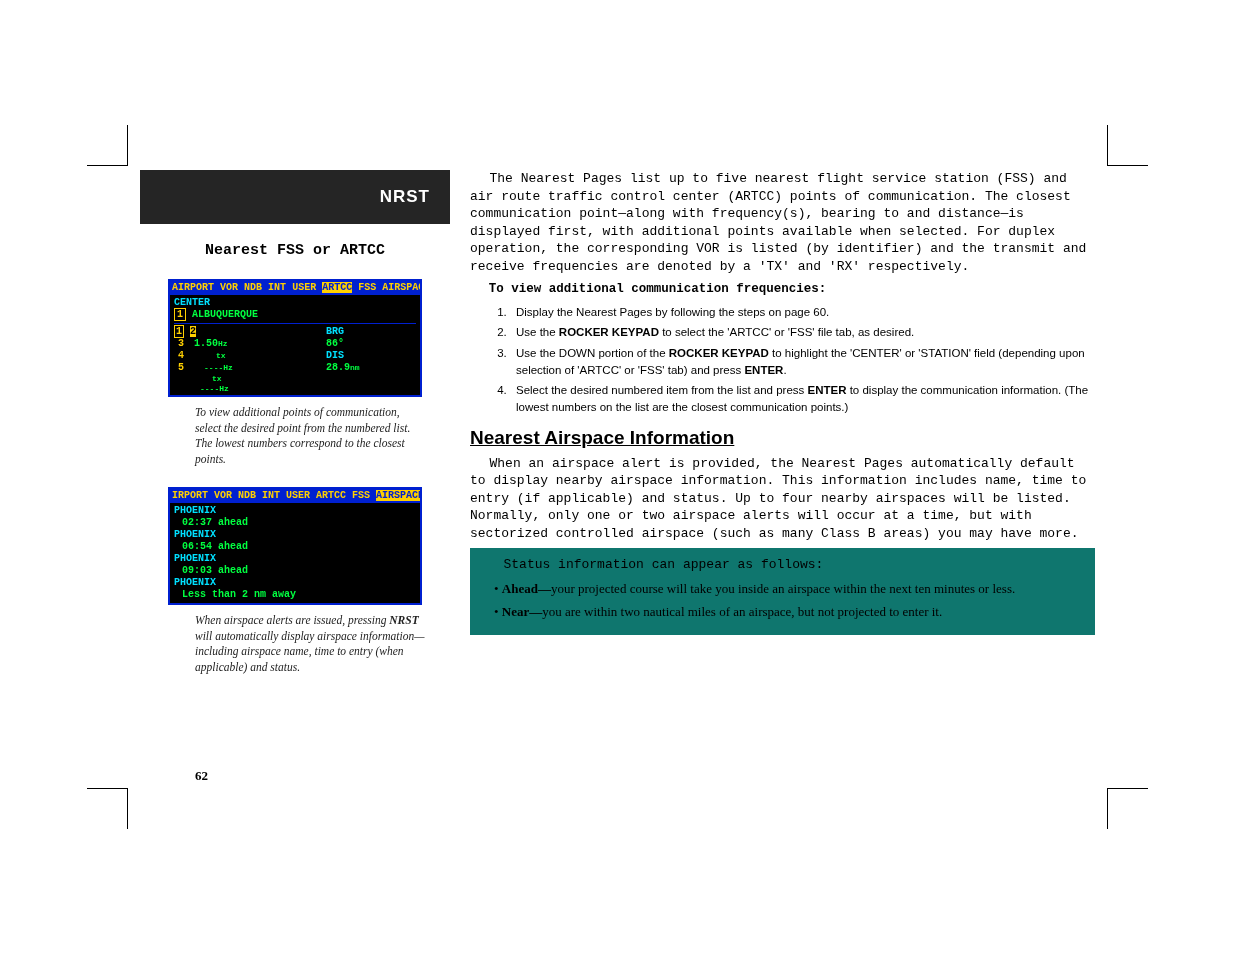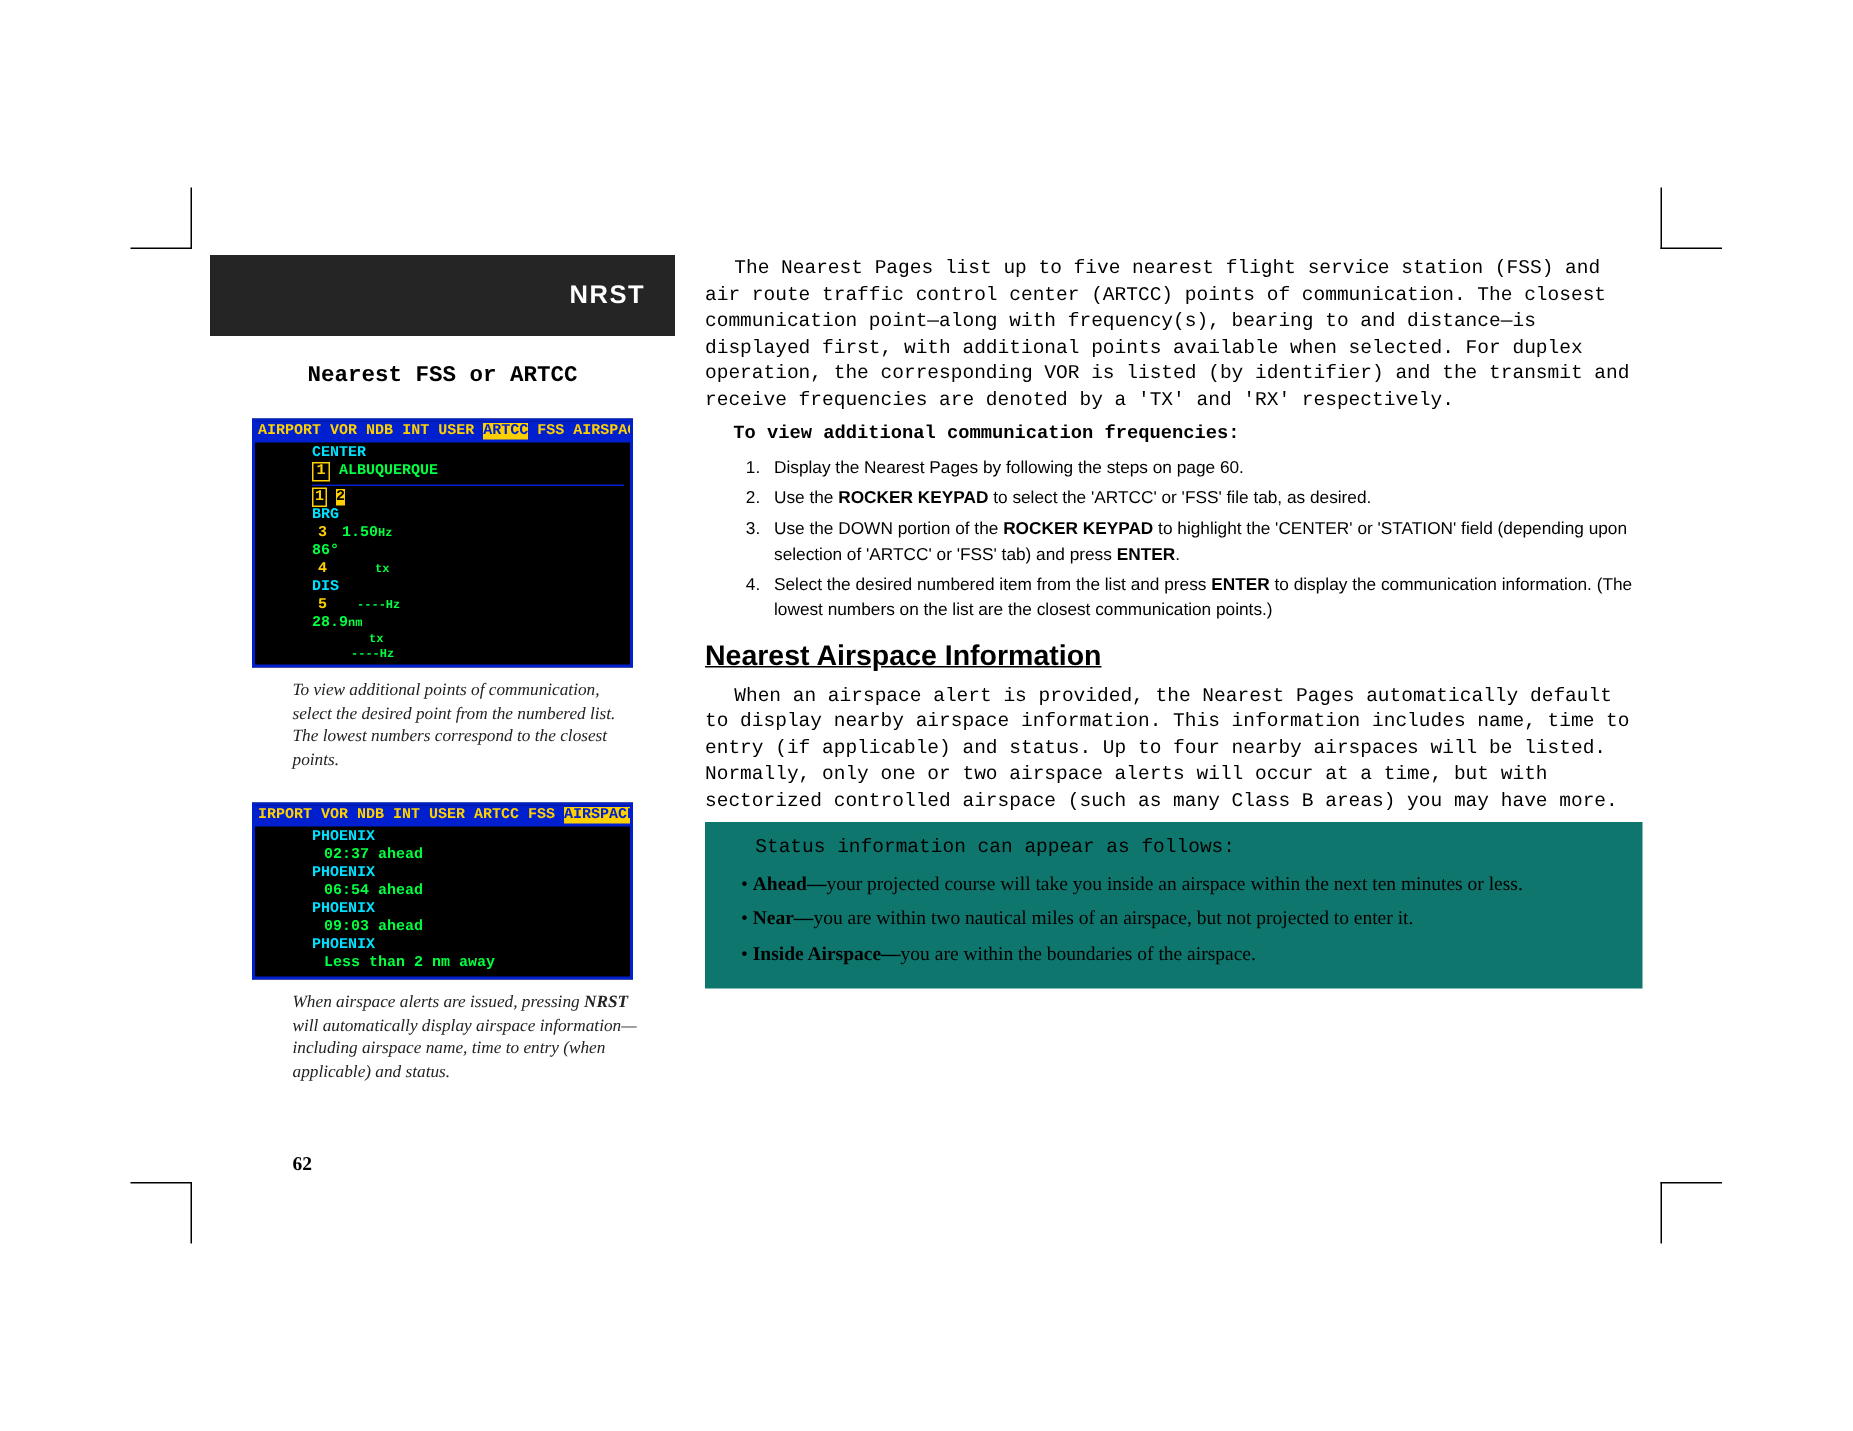--- a/index.html
+++ b/index.html
@@ -59,25 +59,25 @@
     line-height: 1.2;
   }
   .tabs {
     background: #0020d0;
     color: #ffd000;
     padding: 1px 2px;
     white-space: nowrap;
     overflow: hidden;
   }
   .tab-inv { background: #ffd000; color: #0020d0; padding: 0 0px; }
-  .screen-body { padding: 2px 4px; margin-left: 34px; }
+  .screen-body { padding: 2px 4px; }
   .cyan { color: #00e0ff; }
   .green { color: #00ff40; }
   .yellow { color: #ffd000; }
-  .screen-row { display: flex; flex-direction: column; }
+  .screen-row { display: flex; }
   .screen-row > div:first-child { flex: 1; }
 
   .caption {
     font-style: italic;
     font-size: 11.5px;
     line-height: 1.35;
     color: #222;
     padding: 0 25px 0 55px;
   }
 
@@ -202,19 +202,18 @@
       <li><span>Use the DOWN portion of the </span><b>ROCKER KEYPAD</b><span> to highlight the 'CENTER' or 'STATION' field (depending upon selection of 'ARTCC' or 'FSS' tab) and press </span><b>ENTER</b><span>.</span></li>
       <li><span>Select the desired numbered item from the list and press </span><b>ENTER</b><span> to display the communication information. (The lowest numbers on the list are the closest communication points.)</span></li>
     </ol>
     <div class="section-h">Nearest Airspace Information</div>
     <p>When an airspace alert is provided, the Nearest Pages automatically default to display nearby airspace information. This information includes name, time to entry (if applicable) and status. Up to four nearby airspaces will be listed. Normally, only one or two airspace alerts will occur at a time, but with sectorized controlled airspace (such as many Class B areas) you may have more.</p>
     <div class="status-box">
       <p class="lead no-indent" style="text-indent:1.5em">Status information can appear as follows:</p>
       <ul>
         <li><b>Ahead—</b><span>your projected course will take you inside an airspace within the next ten minutes or less.</span></li>
         <li><b>Near—</b><span>you are within two nautical miles of an airspace, but not projected to enter it.</span></li>
-        <li><b>Inside Airspace—</b><span>you are within the boundaries of the airspace.</span></li>
       </ul>
     </div>
   </div>
 
   <div class="page-num">62</div>
 </div>
 
 </body></html>

